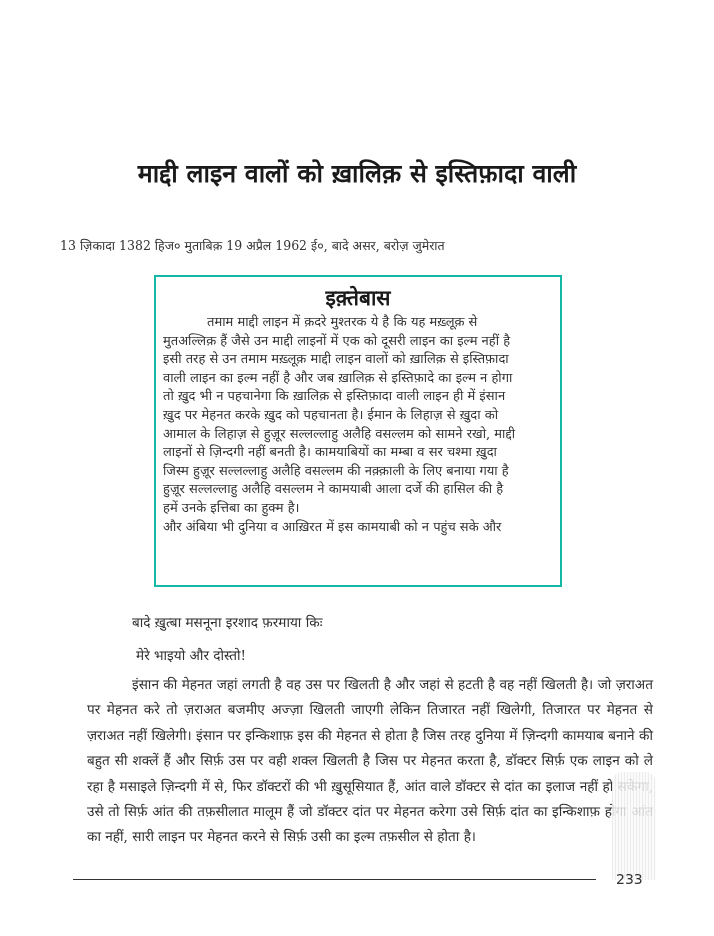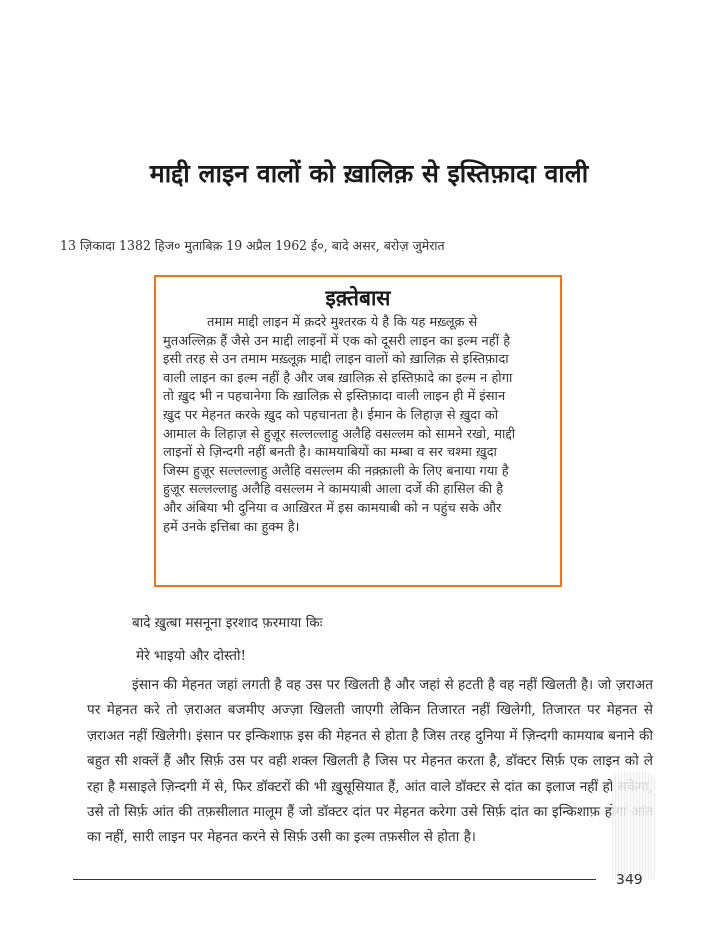--- a/index.html
+++ b/index.html
@@ -10,21 +10,21 @@
   body {
     width: 714px;
     height: 936px;
     position: relative;
     overflow: hidden;
     font-family: "DejaVu Serif", serif;
     color: #2a2a2a;
   }
   .page-title {
     position: absolute;
-    left: 72px;
+    left: 60px;
     width: 594px;
     top: 152px;
     text-align: center;
     font-family: "DejaVu Sans", sans-serif;
     font-weight: bold;
     font-size: 25px;
     line-height: 44px;
     color: #1a1a1a;
     margin: 0;
   }
@@ -37,21 +37,21 @@
     font-size: 12.5px;
     line-height: 16px;
     color: #333;
   }
   .quote-box {
     position: absolute;
     left: 154px;
     top: 275px;
     width: 398px;
     height: 308px;
-    border: 2px solid #f97316;
+    border: 2px solid #14b8a6;
     padding: 0 3px;
     box-sizing: content-box;
   }
   .quote-heading {
     text-align: center;
     font-family: "DejaVu Sans", sans-serif;
     font-weight: bold;
     font-size: 21px;
     line-height: 30px;
     margin-top: 6px;
@@ -124,25 +124,25 @@
     <div class="ind">तमाम माद्दी लाइन में क़दरे मुश्तरक ये है कि यह मख़्लूक़ से</div>
     <div>मुतअल्लिक़ हैं जैसे उन माद्दी लाइनों में एक को दूसरी लाइन का इल्म नहीं है</div>
     <div>इसी तरह से उन तमाम मख़्लूक़ माद्दी लाइन वालों को ख़ालिक़ से इस्तिफ़ादा</div>
     <div>वाली लाइन का इल्म नहीं है और जब ख़ालिक़ से इस्तिफ़ादे का इल्म न होगा</div>
     <div>तो ख़ुद भी न पहचानेगा कि ख़ालिक़ से इस्तिफ़ादा वाली लाइन ही में इंसान</div>
     <div>ख़ुद पर मेहनत करके ख़ुद को पहचानता है। ईमान के लिहाज़ से ख़ुदा को</div>
     <div>आमाल के लिहाज़ से हुज़ूर सल्लल्लाहु अलैहि वसल्लम को सामने रखो, माद्दी</div>
     <div>लाइनों से ज़िन्दगी नहीं बनती है। कामयाबियों का मम्बा व सर चश्मा ख़ुदा</div>
     <div>जिस्म हुज़ूर सल्लल्लाहु अलैहि वसल्लम की नक़्क़ाली के लिए बनाया गया है</div>
     <div>हुज़ूर सल्लल्लाहु अलैहि वसल्लम ने कामयाबी आला  दर्जे की हासिल की है</div>
+    <div>हमें उनके इत्तिबा का हुक्म है।</div>
     <div>और अंबिया भी दुनिया व आख़िरत में इस कामयाबी को न पहुंच सके और</div>
-    <div>हमें उनके इत्तिबा का हुक्म है।</div>
   </div>
 </div>
 
 <p class="para intro-1">बादे ख़ुत्बा मसनूना इरशाद फ़रमाया किः</p>
 <p class="para intro-2">मेरे भाइयो और दोस्तो!</p>
 
 <p class="para body-para">इंसान की मेहनत जहां लगती है वह उस पर खिलती है और जहां से हटती है वह नहीं खिलती है। जो ज़राअत पर मेहनत करे तो ज़राअत बजमीए अज्ज़ा खिलती जाएगी लेकिन तिजारत नहीं खिलेगी, तिजारत पर मेहनत से ज़राअत नहीं खिलेगी। इंसान पर इन्किशाफ़ इस की मेहनत से होता है जिस तरह दुनिया में ज़िन्दगी कामयाब बनाने की बहुत सी शक्लें हैं और सिर्फ़ उस पर वही शक्ल खिलती है जिस पर मेहनत करता है, डॉक्टर सिर्फ़ एक लाइन को ले रहा है मसाइले ज़िन्दगी में से, फिर डॉक्टरों की भी ख़ुसूसियात हैं, आंत वाले डॉक्टर से दांत का इलाज नहीं हो सकेगा, उसे तो सिर्फ़ आंत की तफ़सीलात मालूम हैं जो डॉक्टर दांत पर मेहनत करेगा उसे सिर्फ़ दांत का इन्किशाफ़ होगा आंत का नहीं, सारी लाइन पर मेहनत करने से सिर्फ़ उसी का इल्म तफ़सील से होता है।</p>
 
 <div class="book-watermark"></div>
 <div class="footer-rule"></div>
-<div class="page-number">349</div>
+<div class="page-number">233</div>
 
 </body></html>

